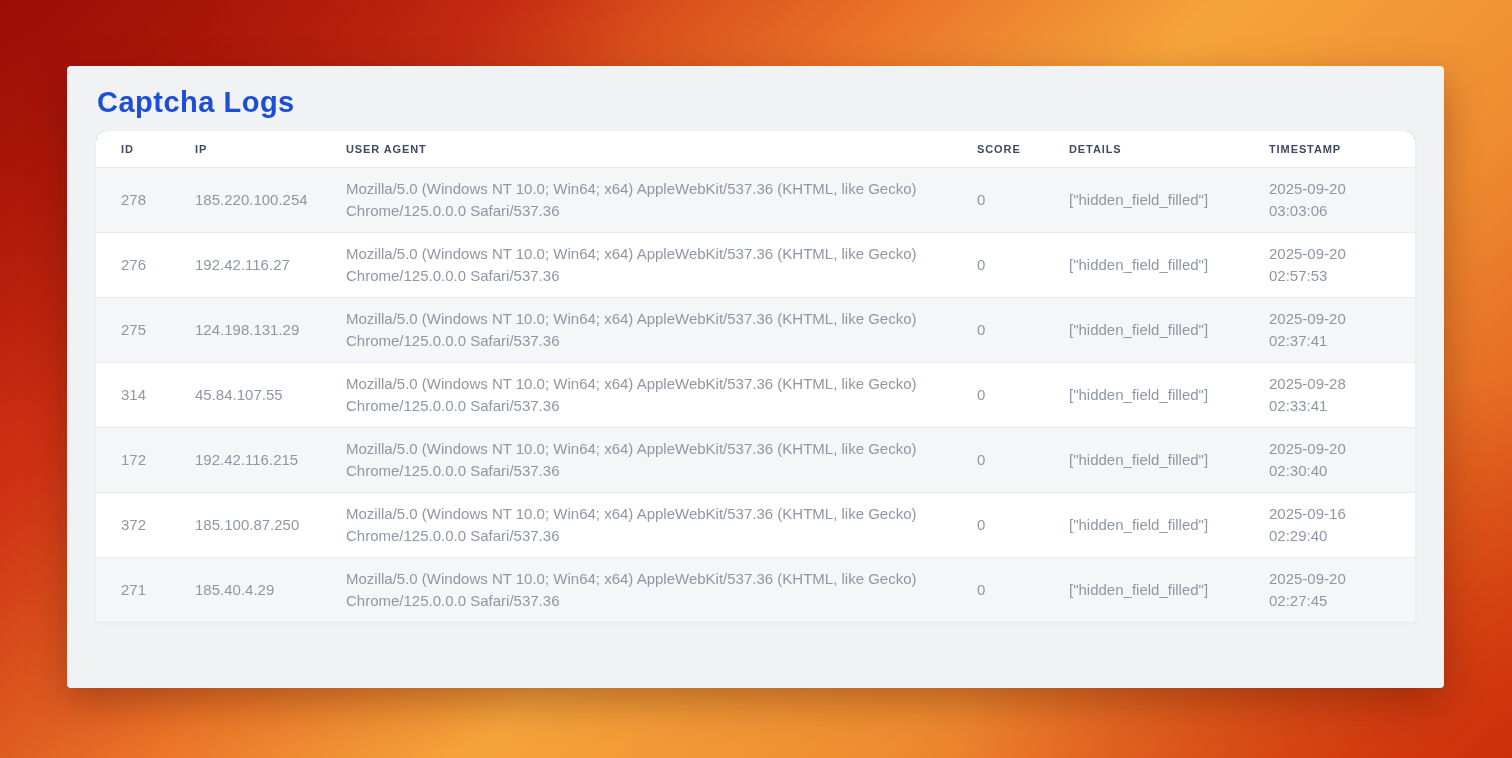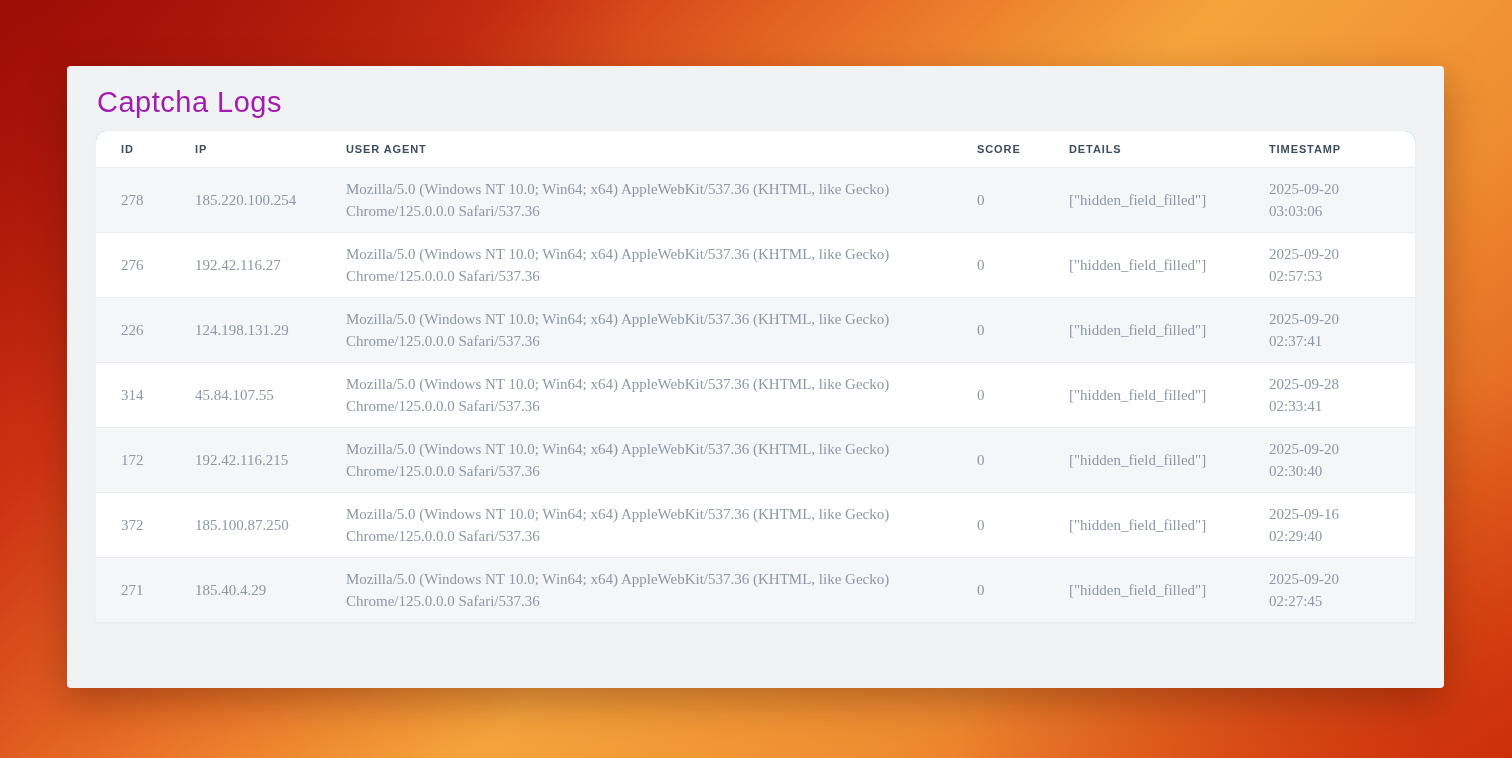--- a/index.html
+++ b/index.html
@@ -30,23 +30,23 @@
     background: #f1f2f4;
     border-radius: 4px;
     box-shadow: 0 14px 38px rgba(70, 15, 0, 0.35);
     overflow: hidden;
   }
 
   .page-title {
     padding: 16px 14px 0 30px;
     font-size: 29px;
     line-height: 40px;
-    font-weight: 400;
+    font-weight: 700;
     letter-spacing: 0.5px;
-    color: #a21caf;
+    color: #1d4ed8;
   }
 
   .table-wrap {
     margin: 9px 29px 0 29px;
     background: #14b8a6;
     border-radius: 10px 10px 0 0;
     overflow: hidden;
     box-shadow: 0 1px 3px rgba(40, 50, 70, 0.06);
   }
 
@@ -69,21 +69,21 @@
     text-align: left;
     vertical-align: middle;
     padding: 0 8px 0 25px;
     font-size: 11px;
     font-weight: 700;
     letter-spacing: 0.9px;
     color: #3e4b60;
     white-space: nowrap;
   }
 
-  tbody tr { height: 65px; font-family: Liberation Serif, serif; }
+  tbody tr { height: 65px; }
   tbody tr:nth-child(odd)  { background: #f5f6f8; }
   tbody tr:nth-child(even) { background: #ffffff; }
 
   tbody td {
     border-top: 1px solid #e9ebee;
     padding: 8px 10px 8px 25px;
     vertical-align: middle;
     font-size: 15px;
     line-height: 22px;
     color: #8f97a4;
@@ -139,21 +139,21 @@
     <td class="td-ip">192.42.116.27</td>
     <td class="td-ua">Mozilla/5.0 (Windows NT 10.0; Win64; x64) AppleWebKit/537.36 (KHTML, like Gecko) Chrome/125.0.0.0 Safari/537.36</td>
     <td class="td-score">0</td>
     <td class="td-details">["hidden_field_filled"]</td>
     <td class="td-timestamp">
       <span class="ts-text">2025-09-20 02:57:53</span>
     </td>
   </tr>
 
   <tr>
-    <td class="td-id">226</td>
+    <td class="td-id">275</td>
     <td class="td-ip">124.198.131.29</td>
     <td class="td-ua">Mozilla/5.0 (Windows NT 10.0; Win64; x64) AppleWebKit/537.36 (KHTML, like Gecko) Chrome/125.0.0.0 Safari/537.36</td>
     <td class="td-score">0</td>
     <td class="td-details">["hidden_field_filled"]</td>
     <td class="td-timestamp">
       <span class="ts-text">2025-09-20 02:37:41</span>
     </td>
   </tr>
 
   <tr>

